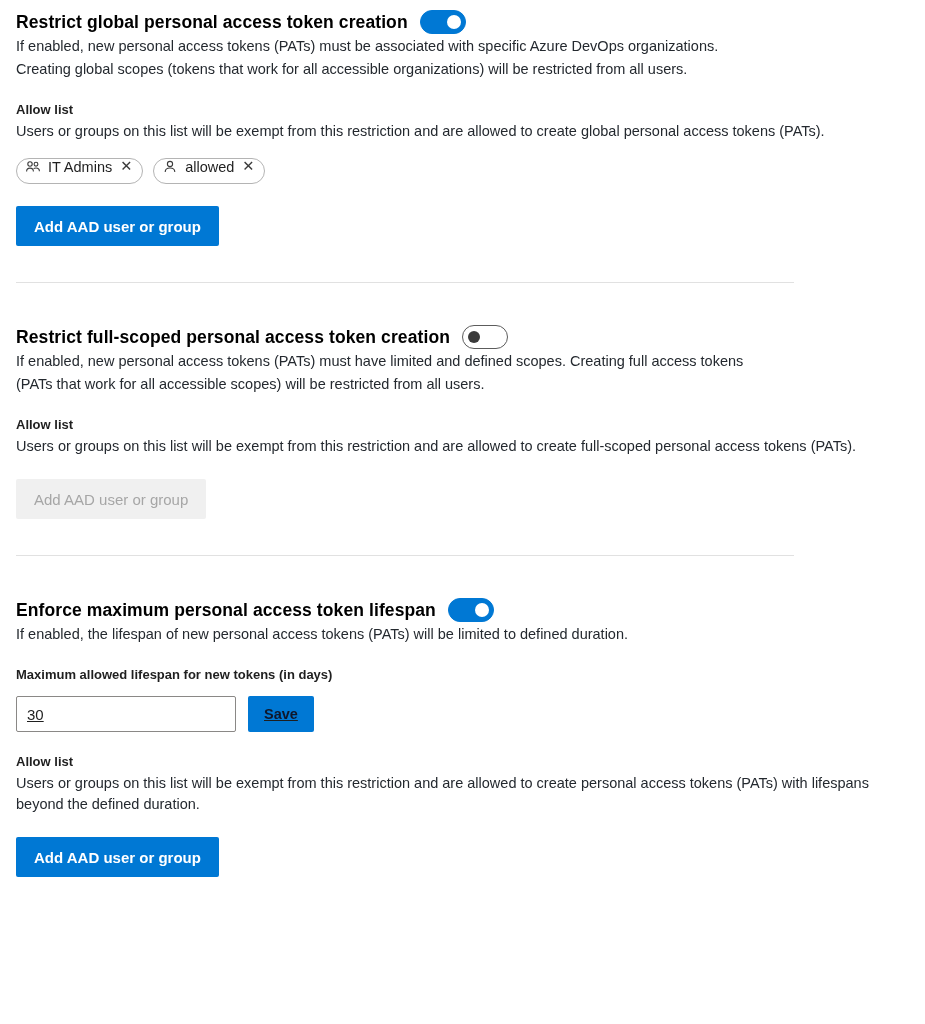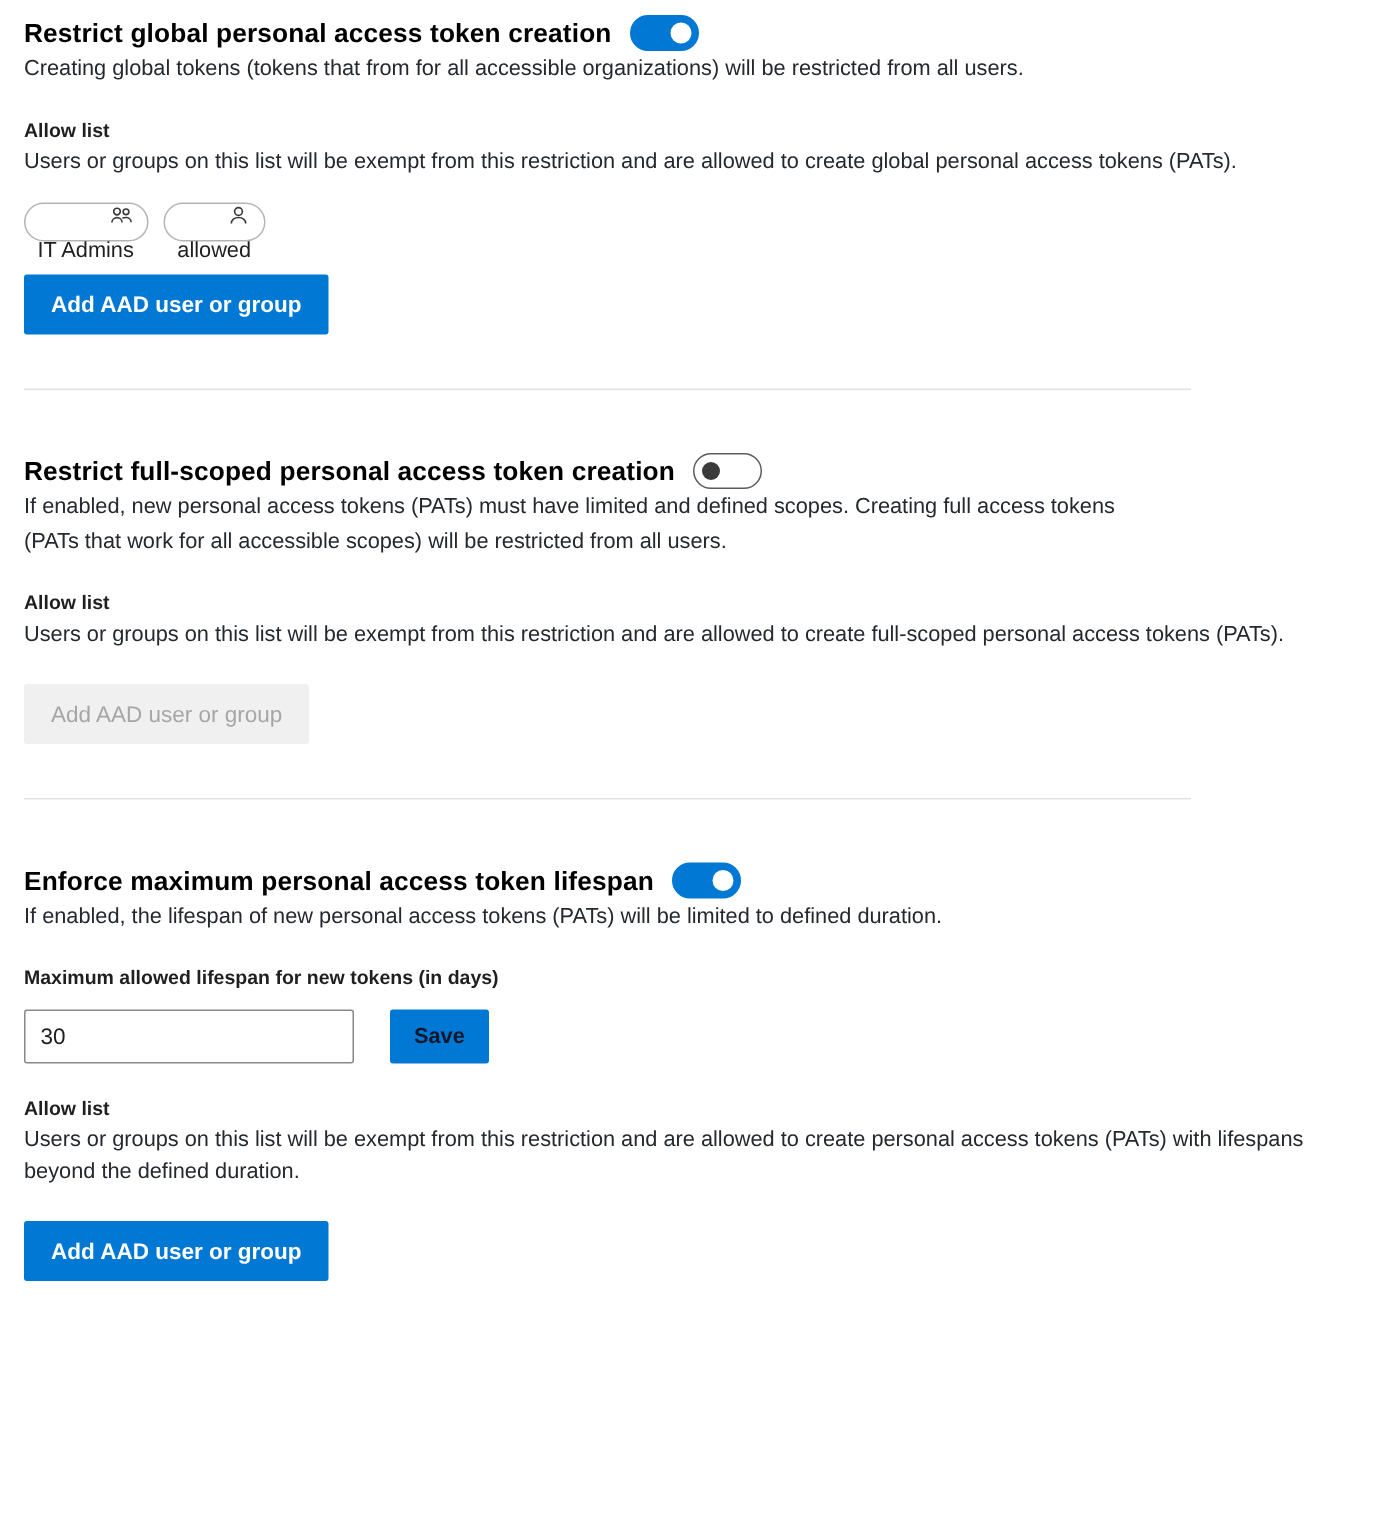--- a/index.html
+++ b/index.html
@@ -90,32 +90,31 @@
     margin-bottom: 4px;
   }
   .chips {
     display: flex;
     gap: 10px;
     align-items: center;
     margin-top: 16px;
   }
   .chip {
     display: inline-flex;
-    align-items: flex-end;
+    align-items: flex-start;
     gap: 7px;
     height: 26px;
     padding: 0 9px 0 8px;
     border: 1px solid #b4b4b4;
     border-radius: 14px;
     background: #ffffff;
     font-size: 14.5px;
     color: #1f1f1f;
     box-sizing: border-box;
     cursor: default;
-    flex-direction: column;
   }
   .chip .chip-icon {
     display: inline-flex;
     align-items: center;
     justify-content: center;
     width: 16px;
     height: 16px;
     color: #3b3b3b;
   }
   .chip .chip-remove {
@@ -160,22 +159,23 @@
     font-family: "Liberation Sans", sans-serif;
   }
   .divider {
     border: none;
     border-top: 1px solid #e1e1e1;
     margin: 36px 115px 32px 0;
   }
   .lifespan-row {
     display: flex;
     align-items: flex-start;
-    gap: 24px;
+    gap: 12px;
     margin-top: 14px;
+    text-decoration: underline;
   }
   .text-input {
     width: 220px;
     height: 36px;
     box-sizing: border-box;
     border: 1px solid #8a8886;
     border-radius: 2px;
     padding: 0 10px;
     font-size: 15px;
     color: #1f1f1f;
@@ -203,21 +203,22 @@
 
 <div class="page">
 
   <div class="section">
     <div class="section-header">
       <div class="section-title">Restrict global personal access token creation</div>
       <div class="toggle on">
         <span class="knob"></span>
       </div>
     </div>
-    <div class="desc">Creating global tokens (tokens that from for all accessible organizations) will be restricted from all users.</div>
+    <div class="desc">If enabled, new personal access tokens (PATs) must be associated with specific Azure DevOps organizations.</div>
+    <div class="desc">Creating global scopes (tokens that work for all accessible organizations) will be restricted from all users.</div>
 
     <div class="sub-label">Allow list</div>
     <div class="desc">Users or groups on this list will be exempt from this restriction and are allowed to create global personal access tokens (PATs).</div>
 
     <div class="chips">
       <div class="chip">
         <span class="chip-icon">
           <svg width="16" height="16" viewBox="0 0 16 16" aria-hidden="true">
             <circle cx="5" cy="5" r="2.2" fill="none" stroke="#3b3b3b" stroke-width="1.1"></circle>
             <circle cx="11" cy="5.2" r="1.9" fill="none" stroke="#3b3b3b" stroke-width="1.1"></circle>

